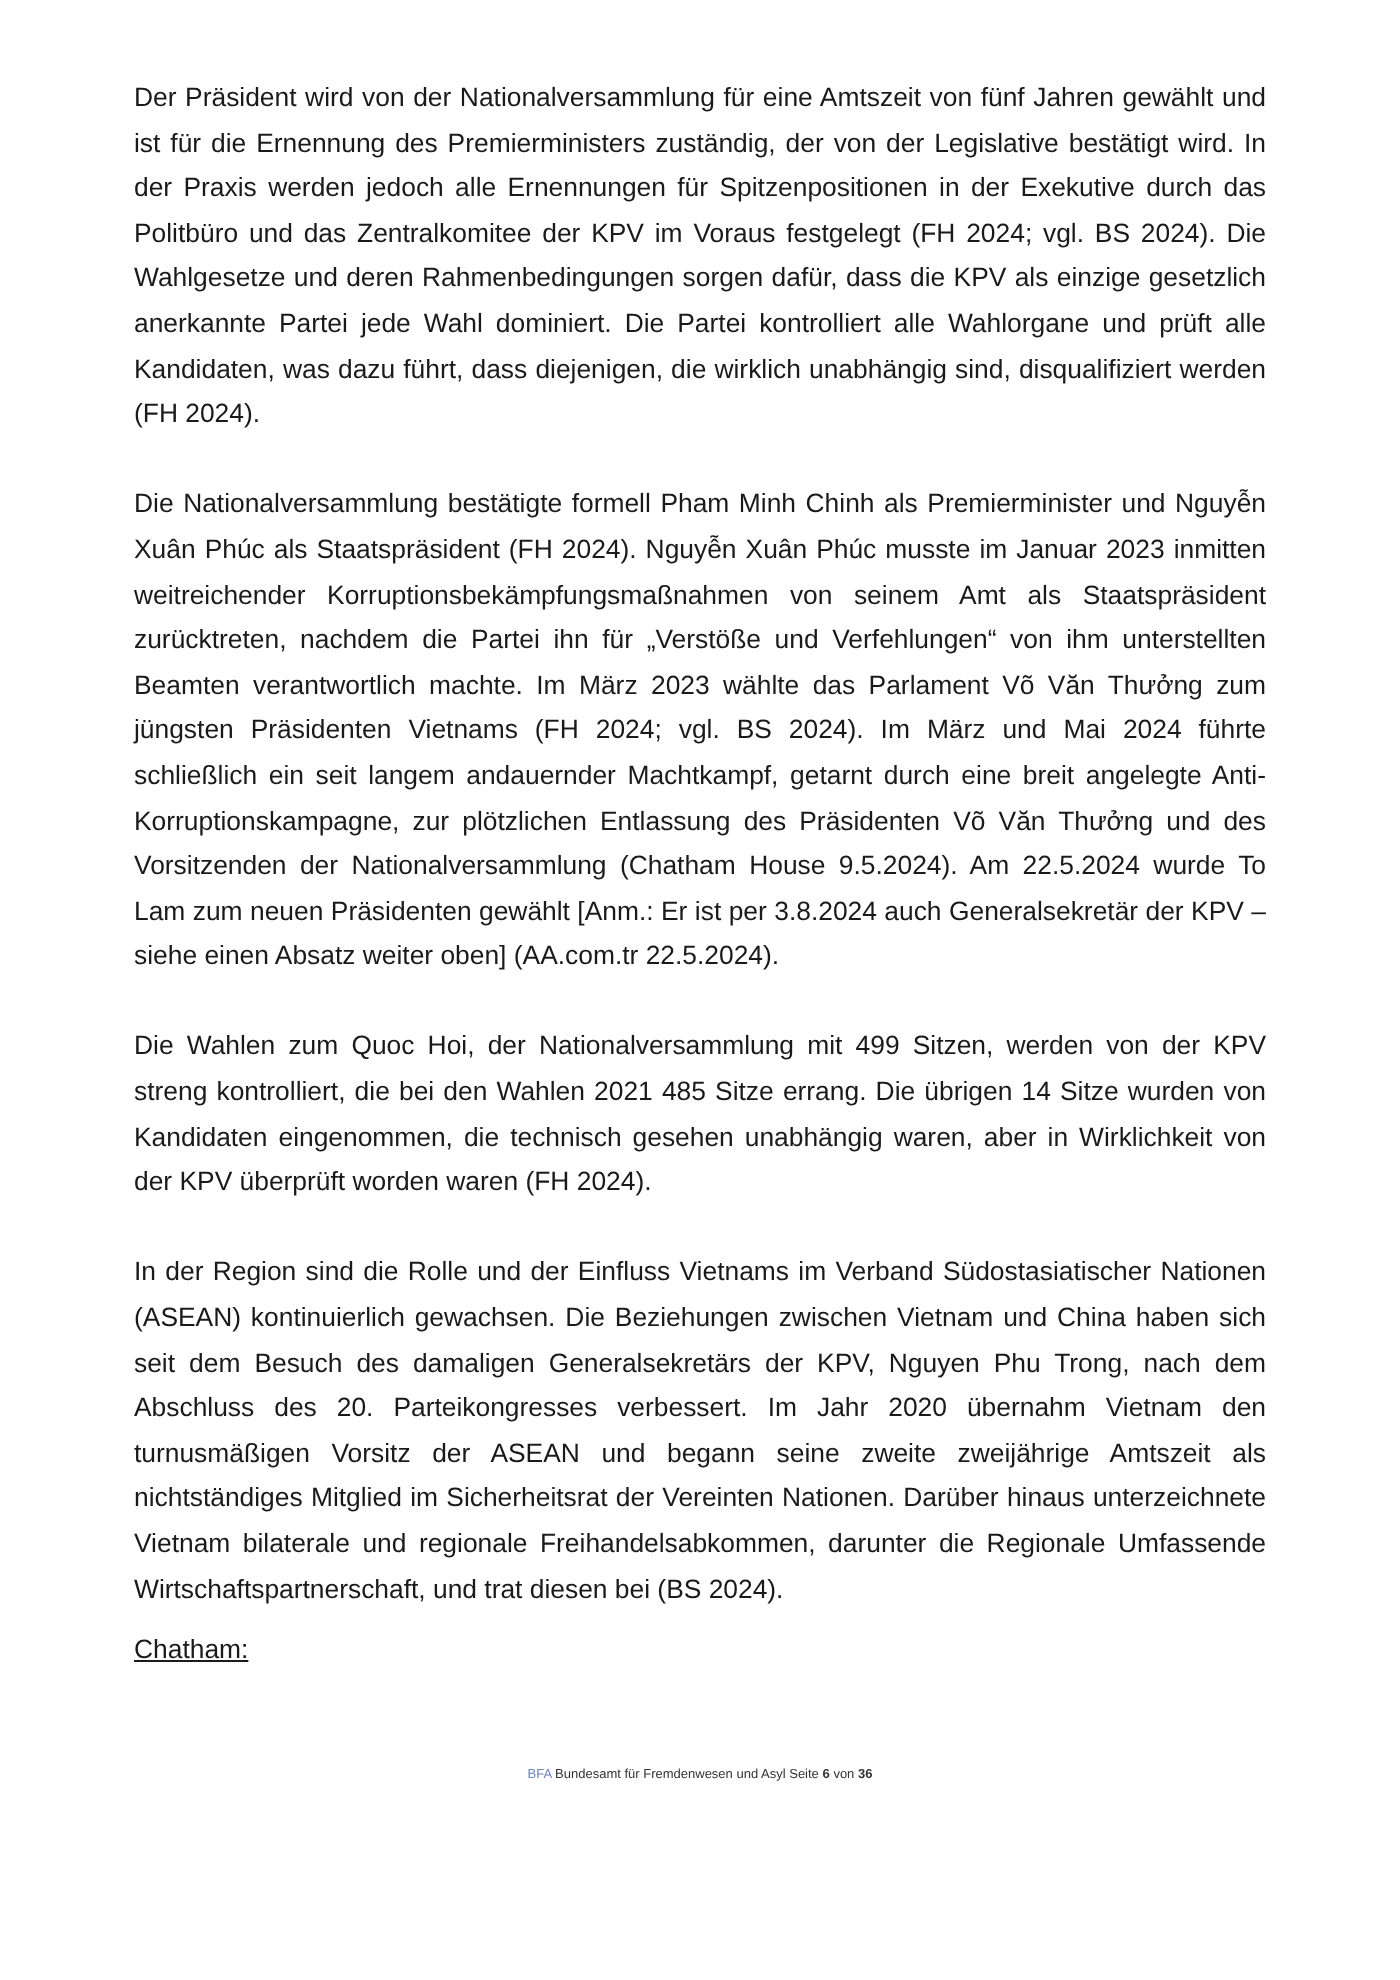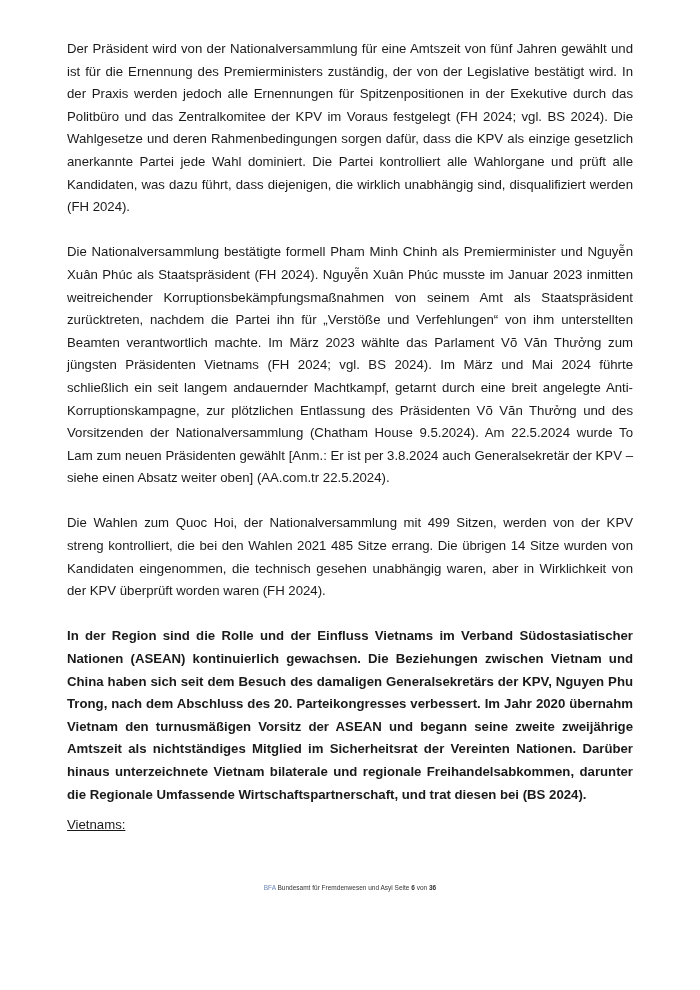--- a/index.html
+++ b/index.html
@@ -23,21 +23,20 @@
     }
     .para {
       font-size: 13.2px;
       line-height: 22.6px;
       text-align: justify;
       margin: 0 0 22.6px 0;
       hyphens: manual;
     }
     .para.last {
       margin-bottom: 8px;
-      font-weight: bold;
     }
     .sources-label {
       font-size: 13.2px;
       line-height: 22.6px;
       text-decoration: underline;
       margin: 0;
       display: inline-block;
     }
     .footer {
       position: absolute;
@@ -56,21 +55,21 @@
     }
   </style>
 </head>
 <body>
 
 <div class="page">
   <p class="para">Der Präsident wird von der Nationalversammlung für eine Amtszeit von fünf Jahren gewählt und ist für die Ernennung des Premierministers zuständig, der von der Legislative bestätigt wird. In der Praxis werden jedoch alle Ernennungen für Spitzenpositionen in der Exekutive durch das Politbüro und das Zentralkomitee der KPV im Voraus festgelegt (FH 2024; vgl. BS 2024). Die Wahlgesetze und deren Rahmenbedingungen sorgen dafür, dass die KPV als einzige gesetzlich anerkannte Partei jede Wahl dominiert. Die Partei kontrolliert alle Wahlorgane und prüft alle Kandidaten, was dazu führt, dass diejenigen, die wirklich unabhängig sind, disqualifiziert werden (FH 2024).</p>
   <p class="para">Die Nationalversammlung bestätigte formell Pham Minh Chinh als Premierminister und Nguyễn Xuân Phúc als Staatspräsident (FH 2024). Nguyễn Xuân Phúc musste im Januar 2023 inmitten weitreichender Korruptionsbekämpfungsmaßnahmen von seinem Amt als Staatspräsident zurücktreten, nachdem die Partei ihn für „Verstöße und Verfehlungen“ von ihm unterstellten Beamten verantwortlich machte. Im März 2023 wählte das Parlament Võ Văn Thưởng zum jüngsten Präsidenten Vietnams (FH 2024; vgl. BS 2024). Im März und Mai 2024 führte schließlich ein seit langem andauernder Machtkampf, getarnt durch eine breit angelegte Anti-Korruptionskampagne, zur plötzlichen Entlassung des Präsidenten Võ Văn Thưởng und des Vorsitzenden der Nationalversammlung (Chatham House 9.5.2024). Am 22.5.2024 wurde To Lam zum neuen Präsidenten gewählt [Anm.: Er ist per 3.8.2024 auch Generalsekretär der KPV – siehe einen Absatz weiter oben] (AA.com.tr 22.5.2024).</p>
   <p class="para">Die Wahlen zum Quoc Hoi, der Nationalversammlung mit 499 Sitzen, werden von der KPV streng kontrolliert, die bei den Wahlen 2021 485 Sitze errang. Die übrigen 14 Sitze wurden von Kandidaten eingenommen, die technisch gesehen unabhängig waren, aber in Wirklichkeit von der KPV überprüft worden waren (FH 2024).</p>
   <p class="para last">In der Region sind die Rolle und der Einfluss Vietnams im Verband Südostasiatischer Nationen (ASEAN) kontinuierlich gewachsen. Die Beziehungen zwischen Vietnam und China haben sich seit dem Besuch des damaligen Generalsekretärs der KPV, Nguyen Phu Trong, nach dem Abschluss des 20. Parteikongresses verbessert. Im Jahr 2020 übernahm Vietnam den turnusmäßigen Vorsitz der ASEAN und begann seine zweite zweijährige Amtszeit als nichtständiges Mitglied im Sicherheitsrat der Vereinten Nationen. Darüber hinaus unterzeichnete Vietnam bilaterale und regionale Freihandelsabkommen, darunter die Regionale Umfassende Wirtschaftspartnerschaft, und trat diesen bei (BS 2024).</p>
-  <span class="sources-label">Vietnams:</span>
+  <span class="sources-label">Chatham:</span>
 </div>
 
 <div class="footer">
   <span class="brand">BFA</span>
   <span>Bundesamt für Fremdenwesen und Asyl</span>
   <span>Seite</span>
   <b>6</b>
   <span>von</span>
   <b>36</b>
 </div>

